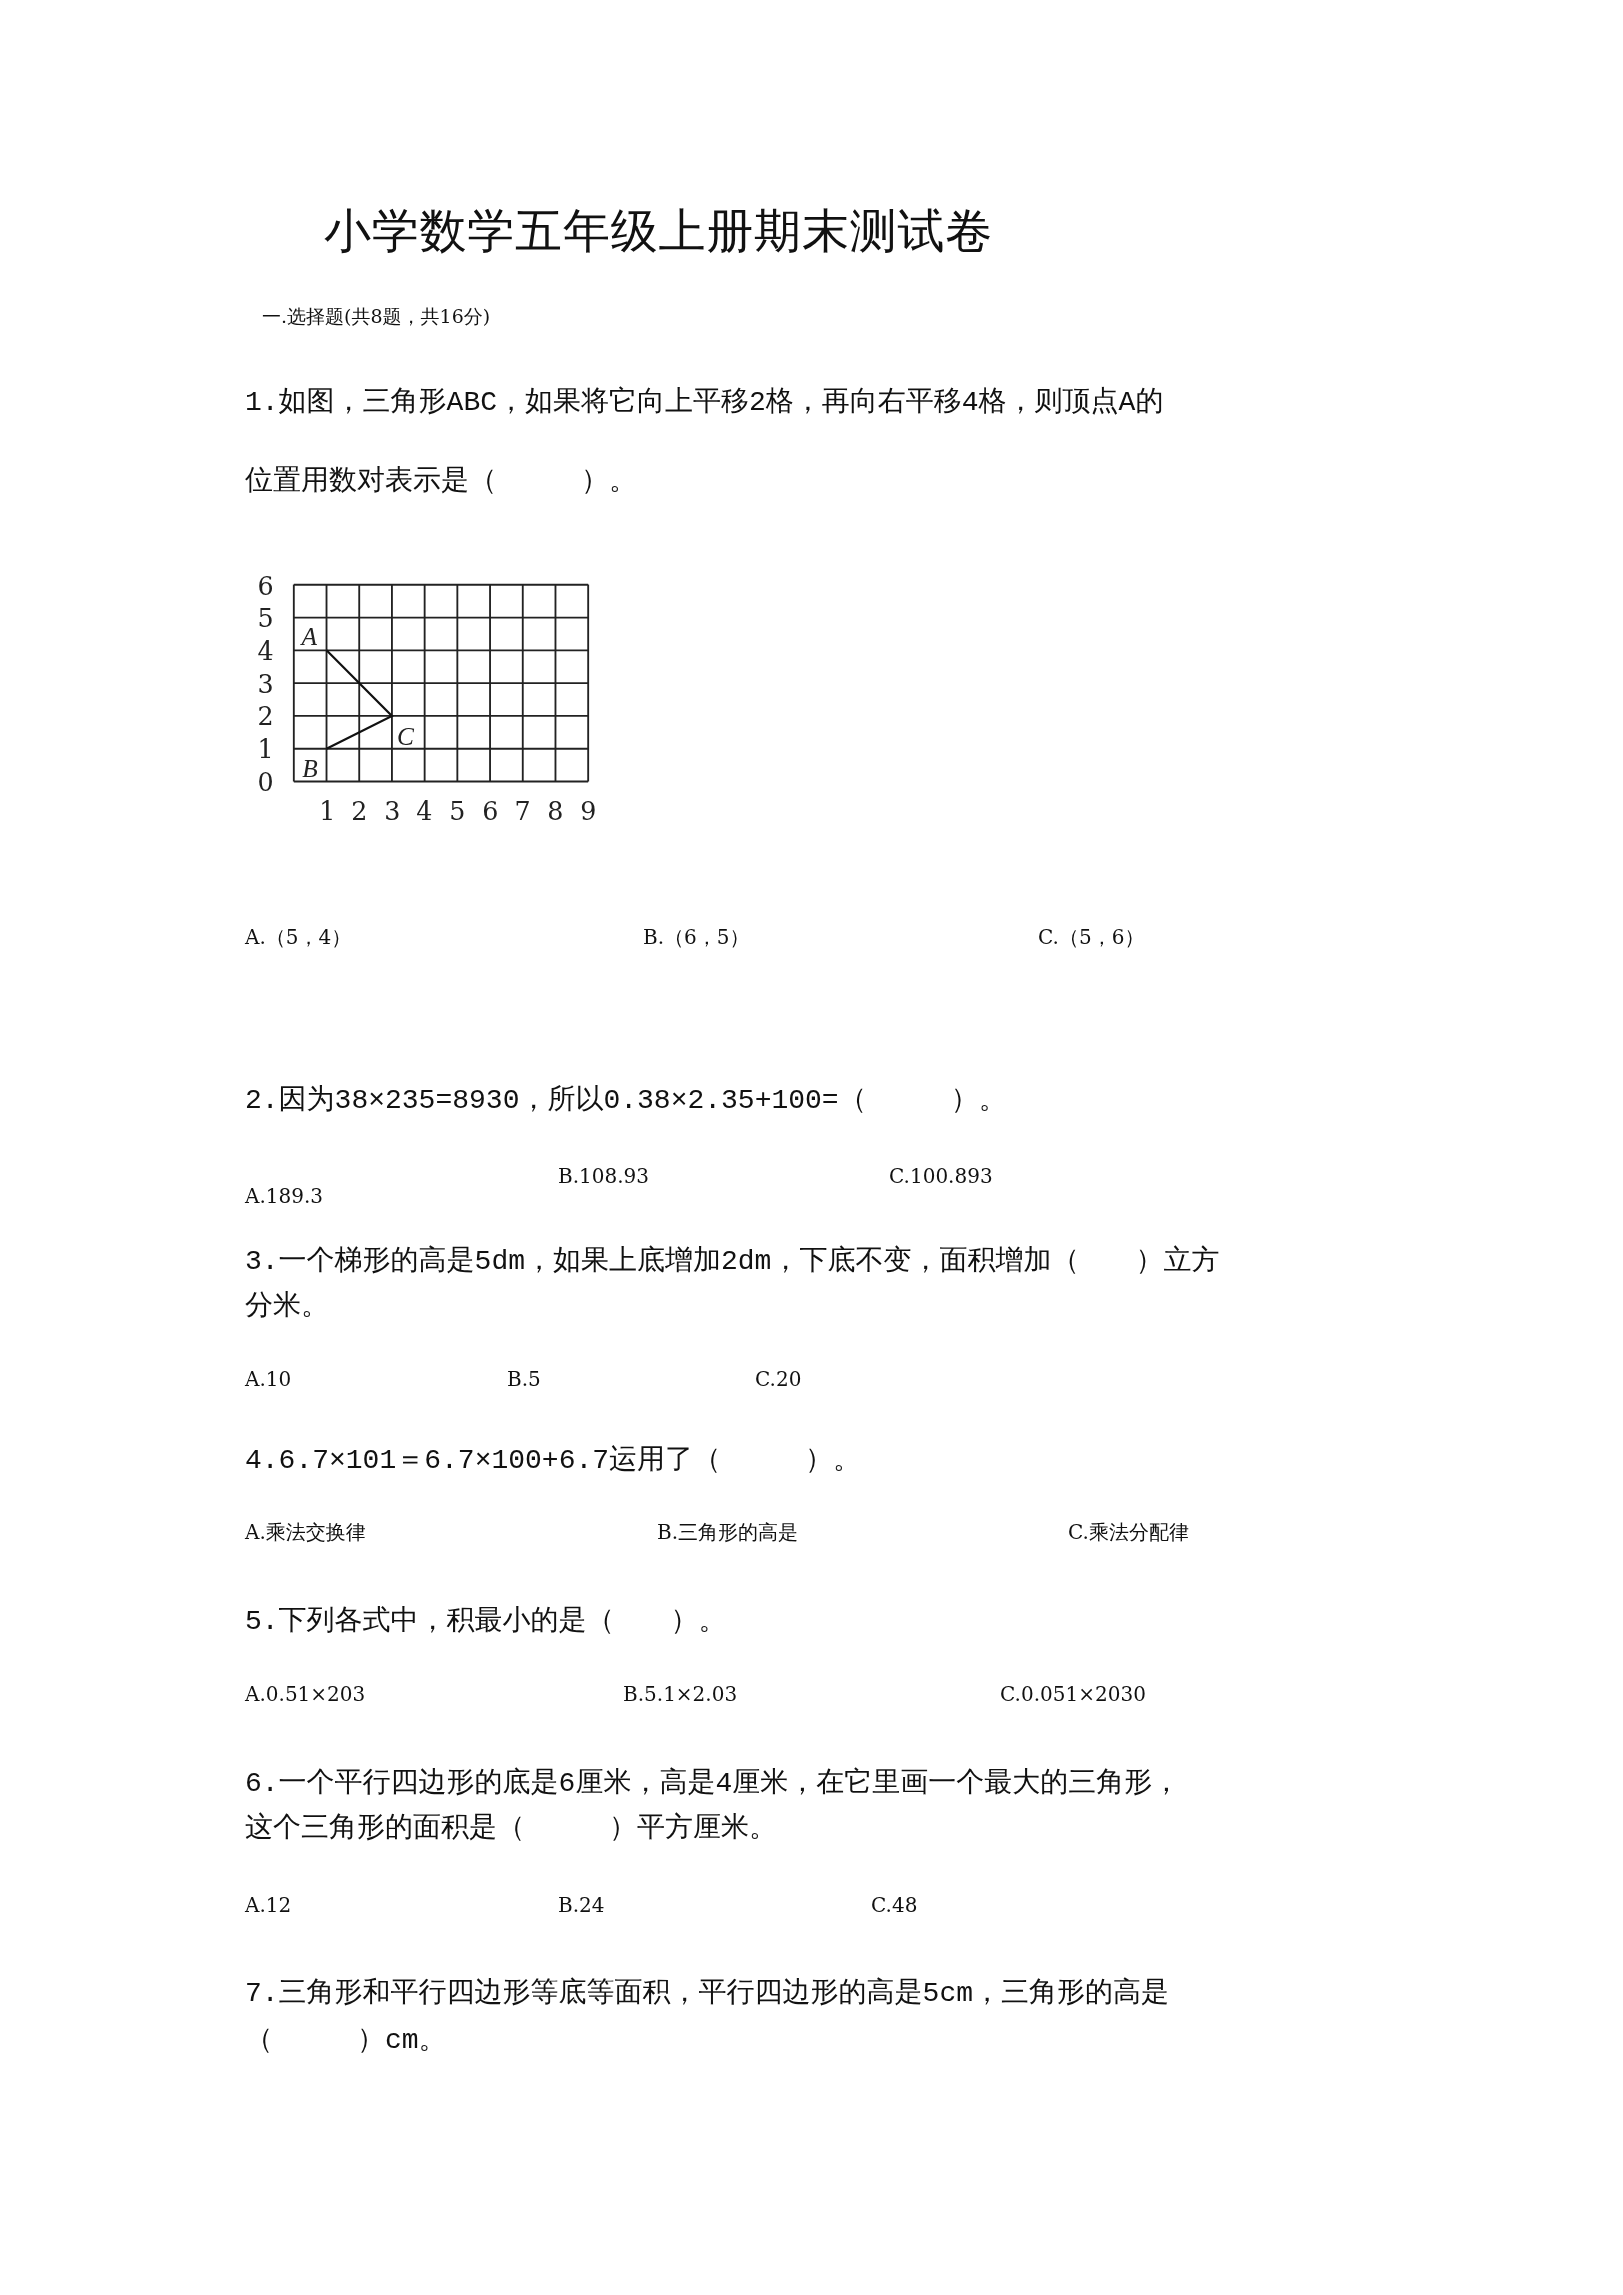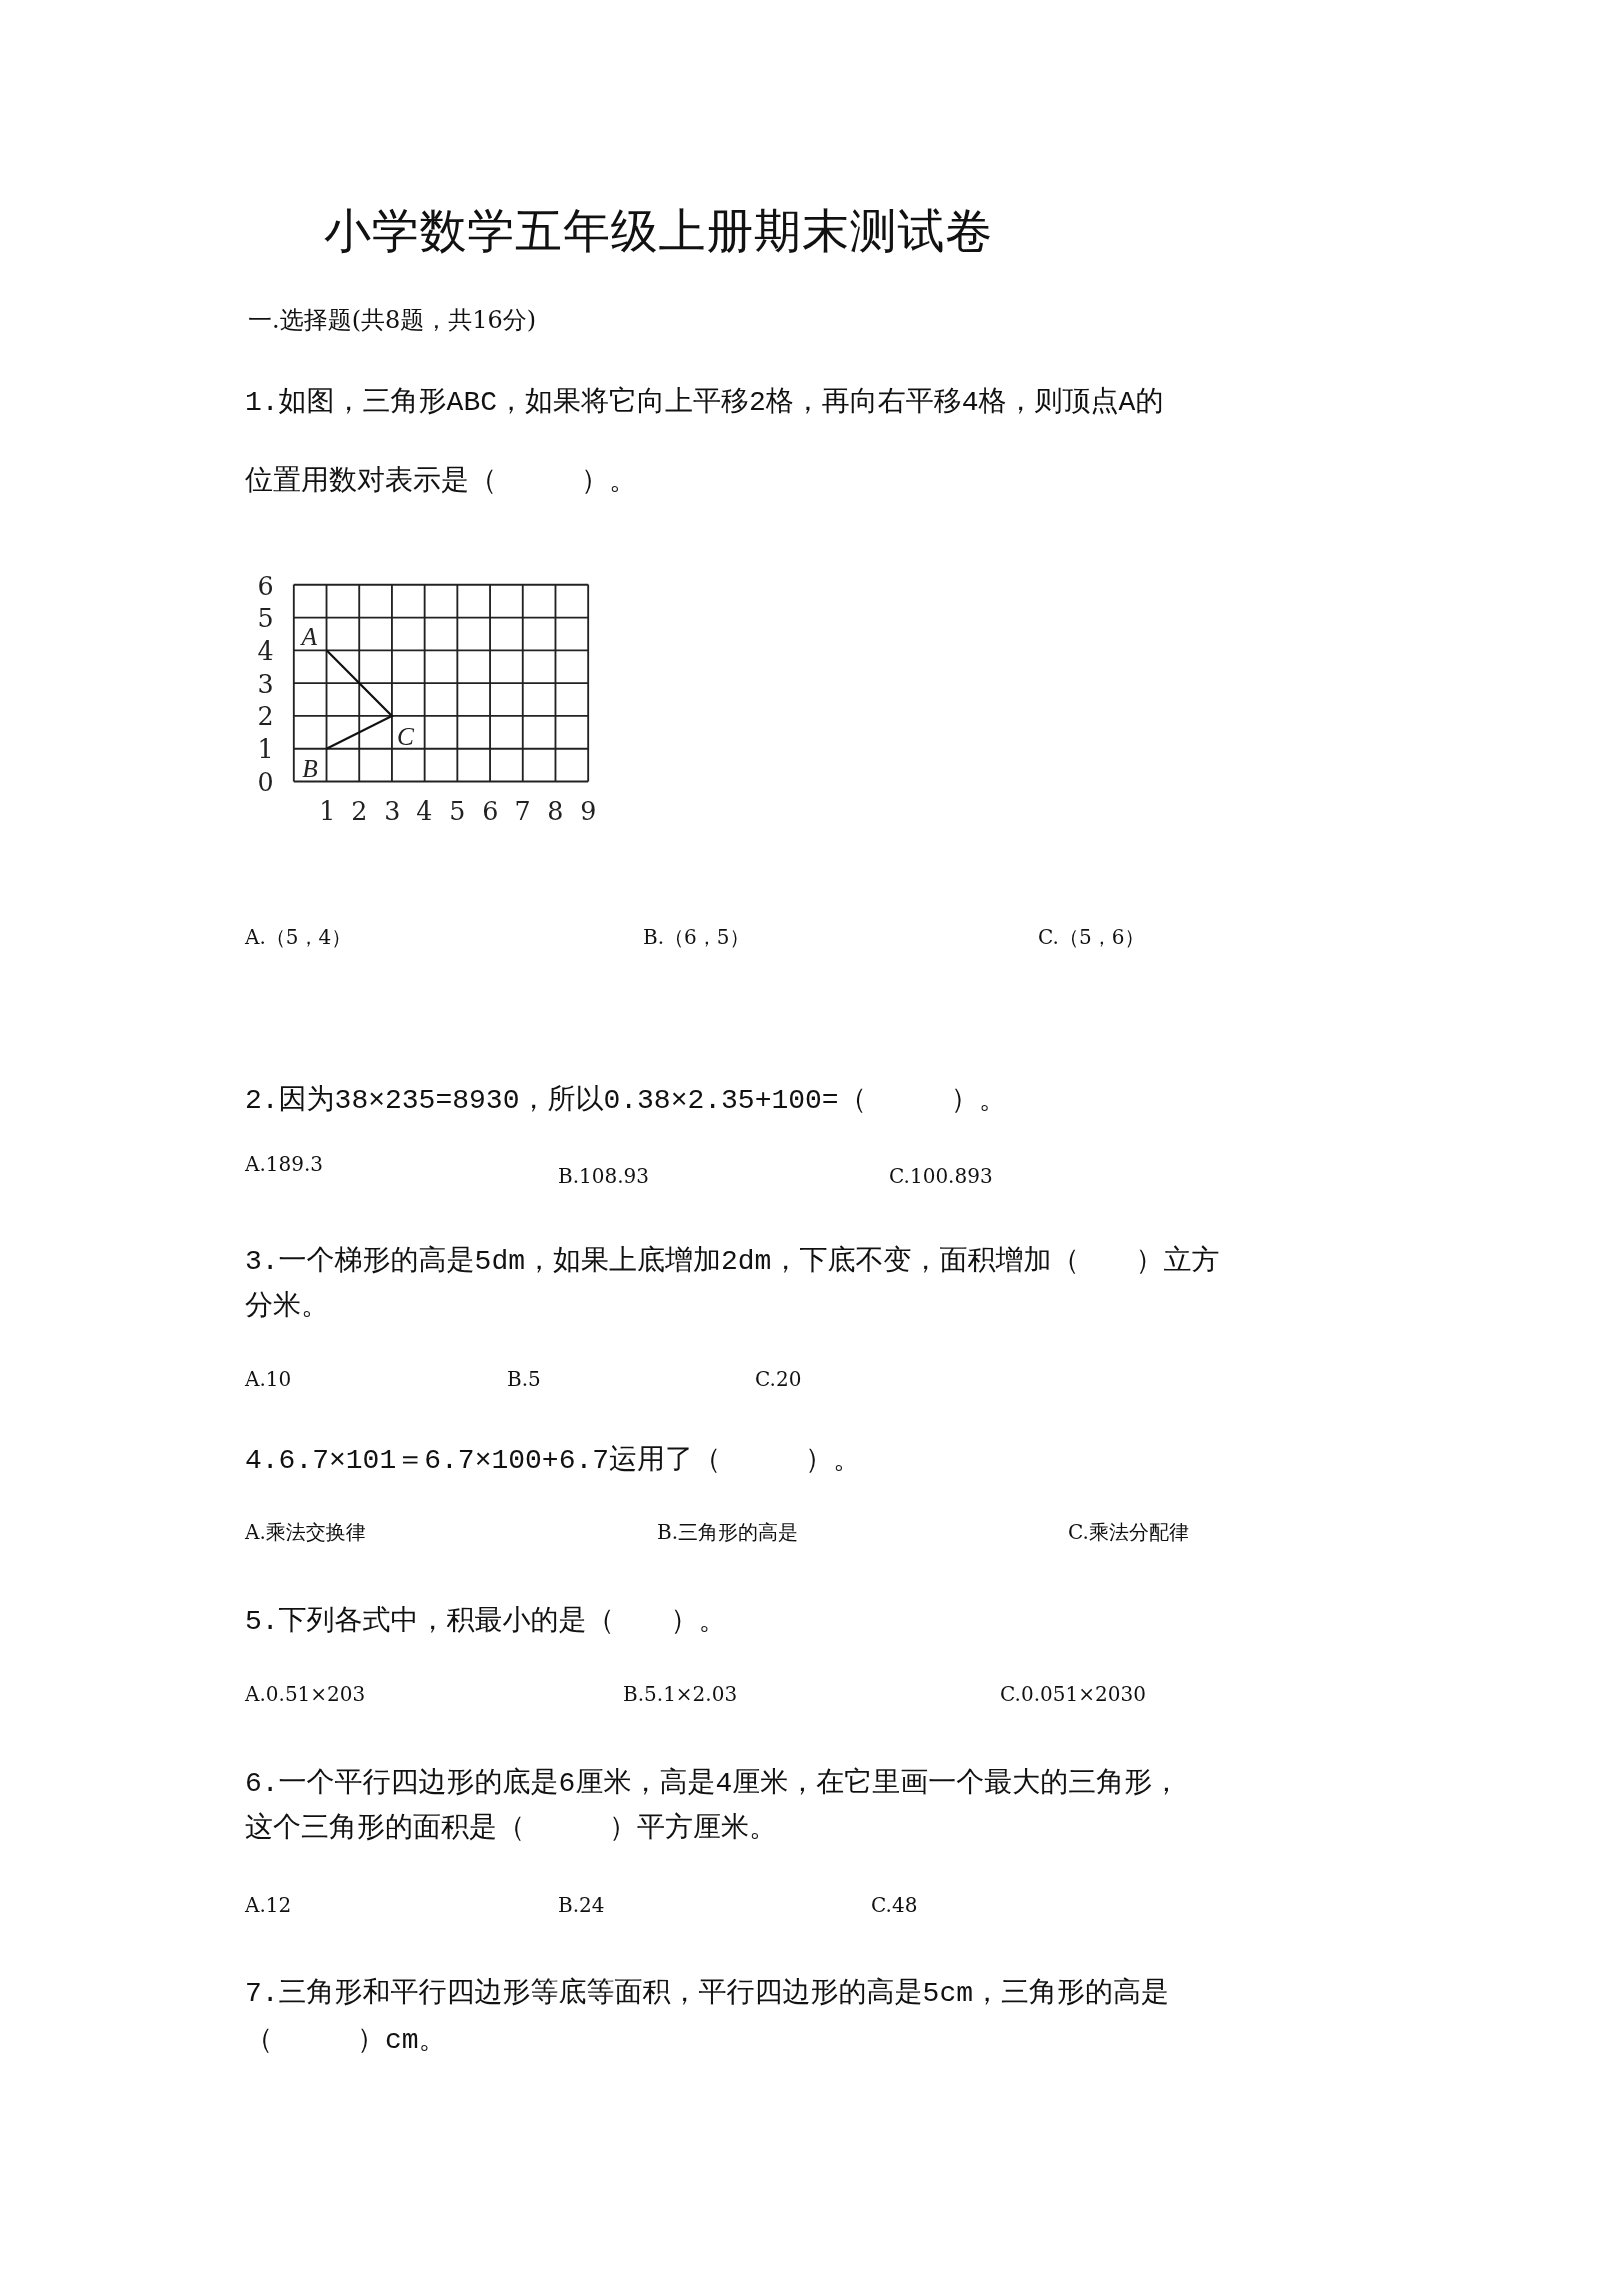--- a/index.html
+++ b/index.html
@@ -1,20 +1,20 @@
 <!DOCTYPE html>
 <html style="font-size:13.5px"><head>
 <meta charset="utf-8">
 <style>
   html, body { margin:0; padding:0; background:#ffffff; }
   body { width:1623px; height:2295px; position:relative; overflow:hidden;
          font-family:"DejaVu Serif","Liberation Serif",serif; color:#111; }
   .abs { position:absolute; white-space:nowrap; }
   .title { font-size:47px; left:0; width:1317px; text-align:center; top:200px; letter-spacing:0.8px; }
-  .section { font-size:24px; left:248px; top:304px; }
+  .section { font-size:19px; left:262px; top:304px; }
   .line { font-size:28px; left:245px;font-family:Liberation Mono, monospace; }
   .opt { font-size:20px; }
   #grid { position:absolute; left:249px; top:566px; }
 </style>
 </head>
 <body>
 
 <div class="abs title">小学数学五年级上册期末测试卷</div>
 <div class="abs section">一.选择题(共8题，共16分)</div>
 
@@ -68,21 +68,21 @@
     <text x="63" y="250">B</text>
     <text x="175" y="212">C</text>
   </g>
 </svg>
 
 <div class="abs opt" style="left:245px;top:924px">A.（5，4）</div>
 <div class="abs opt" style="left:643px;top:924px">B.（6，5）</div>
 <div class="abs opt" style="left:1038px;top:924px">C.（5，6）</div>
 
 <div class="abs line" style="top:1080px">2.因为38×235=8930，所以0.38×2.35+100=（　　　）。</div>
-<div class="abs opt" style="left:245px;top:1152px">A.189.3</div>
+<div class="abs opt" style="left:245px;top:1184px">A.189.3</div>
 <div class="abs opt" style="left:558px;top:1164px">B.108.93</div>
 <div class="abs opt" style="left:889px;top:1164px">C.100.893</div>
 
 <div class="abs line" style="top:1241px">3.一个梯形的高是5dm，如果上底增加2dm，下底不变，面积增加（　　）立方</div>
 <div class="abs line" style="top:1286px">分米。</div>
 <div class="abs opt" style="left:245px;top:1367px">A.10</div>
 <div class="abs opt" style="left:507px;top:1367px">B.5</div>
 <div class="abs opt" style="left:755px;top:1367px">C.20</div>
 
 <div class="abs line" style="top:1440px">4.6.7×101＝6.7×100+6.7运用了（　　　）。</div>

